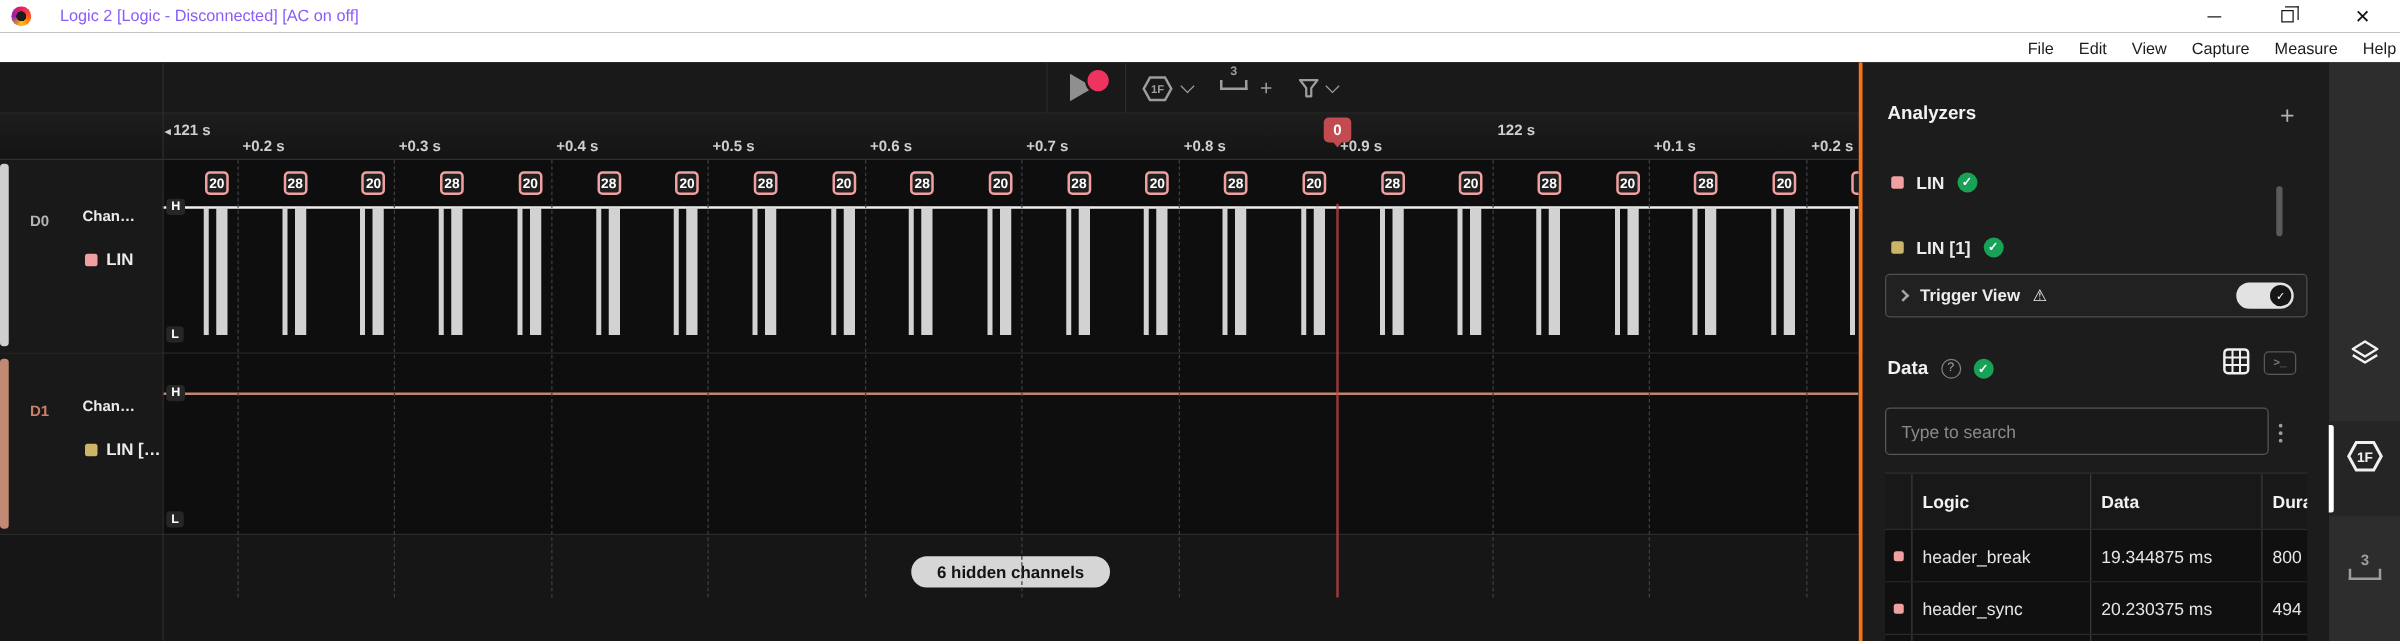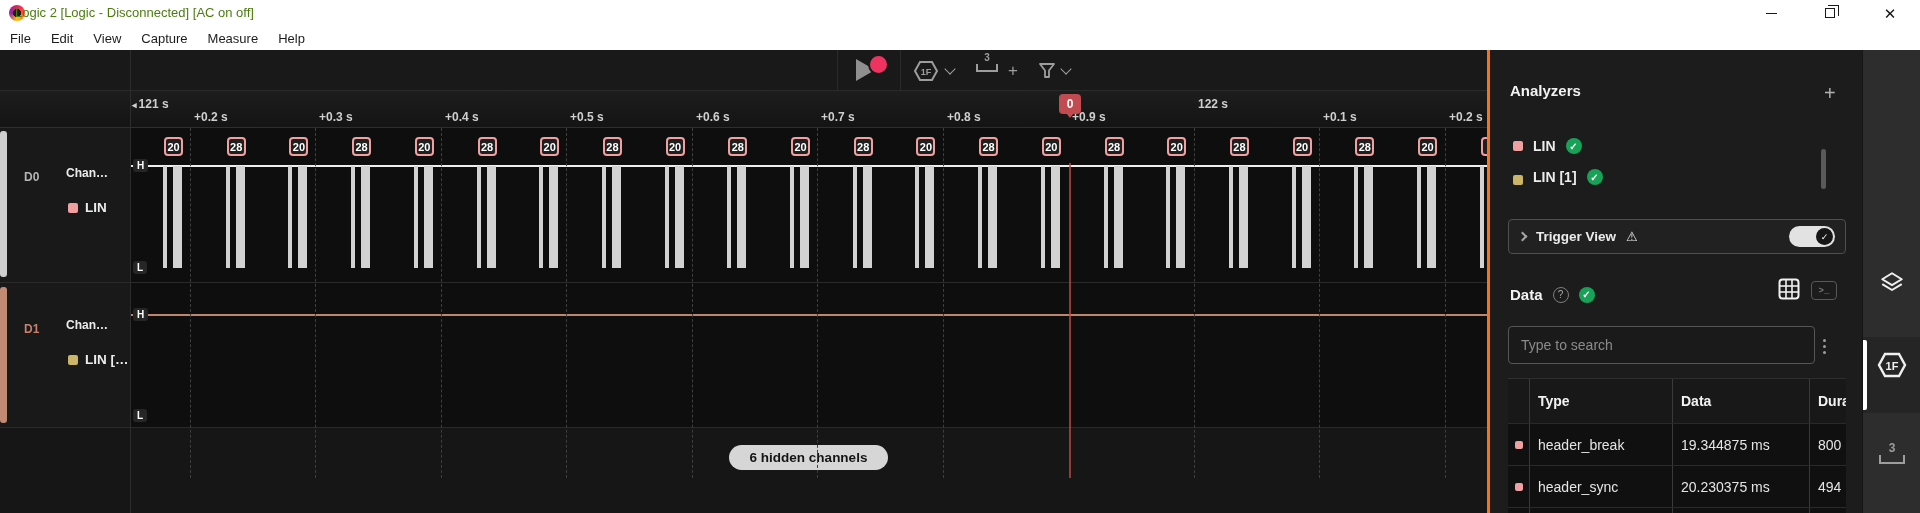--- a/index.html
+++ b/index.html
@@ -11,30 +11,30 @@
   }
   .abs { position:absolute; }
 
   
   .titlebar { left:0; top:0; width:1920px; height:26px; background:#ffffff; }
   .app-logo { left:9px; top:5px; width:16px; height:16px; border-radius:50%;
     background:
       radial-gradient(circle at 50% 50%, #1d1d1d 34%, rgba(0,0,0,0) 36%),
       conic-gradient(#e91e63, #ff5722, #ffc107, #8e24aa, #e91e63);
   }
-  .win-title { left:15px; top:0; height:26px; line-height:26px; font-size:13px; color:#4d7c0f; }
+  .win-title { left:48px; top:0; height:26px; line-height:26px; font-size:13px; color:#8b5cf6; }
   .winbtn { top:0; width:46px; height:26px; display:flex; align-items:center; justify-content:center; color:#1a1a1a; }
   .wb-min { left:1748px; } .wb-max { left:1807px; } .wb-close { left:1867px; }
   .glyph-min { width:11px; height:0; border-top:1.6px solid #1a1a1a; }
   .glyph-max { width:10px; height:10px; border:1.4px solid #1a1a1a; position:relative; background:#fff; }
   .glyph-max::before { content:""; position:absolute; left:1.5px; top:-4px; width:10px; height:10px; border:1.4px solid #1a1a1a; border-bottom:none; border-left:none; }
   .glyph-close { font-size:15px; line-height:15px; color:#111; }
 
   
-  .menubar { left:0; top:26px; width:1920px; height:24px; background:#ffffff; display:flex; align-items:center; padding-left:7px; gap:14px; }
+  .menubar { left:0; top:26px; width:1920px; height:24px; background:#ffffff; display:flex; align-items:center; padding-left:7px; gap:14px;justify-content:flex-end; }
   .menu-item { font-size:13px; color:#1c1c1c; padding:2px 3px; }
 
   
   .workspace { left:0; top:50px; width:1920px; height:463px; background:#111; }
 
   
   .main { left:0; top:0; width:1487px; height:463px; background:#121212; overflow:hidden; }
   .vdivider { left:130px; top:0; width:1px; height:463px; background:#2c2c2c; z-index:5; }
 
   .toolbar { left:0; top:0; width:1487px; height:41px; background:#191919; border-bottom:1px solid #2a2a2a; }
@@ -345,21 +345,21 @@
     <div class="abs sidebar">
       <div class="sb-heading" style="left:20px; top:32px">Analyzers</div>
       <div class="sb-plus">+</div>
 
       <div id="analyzer-items">
           <div class="an-item" style="top: 88px;">
             <div class="sw" style="background: rgb(240, 160, 160);"></div>
             <div class="nm">LIN</div>
             <div class="okcheck">✓</div>
           </div>
-          <div class="an-item" style="top: 119px; align-items: flex-end;">
+          <div class="an-item" style="top: 140px;">
             <div class="sw" style="background: rgb(205, 181, 103);"></div>
             <div class="nm">LIN [1]</div>
             <div class="okcheck">✓</div>
           </div>
         </div>
 
       <div class="tv-box">
         <div class="chev-right"></div>
         <span class="tv-label">Trigger View</span>
         <span class="warn">⚠</span>
@@ -391,21 +391,21 @@
       </div>
       <div class="kebab">
           <i></i>
           <i></i>
           <i></i>
         </div>
 
       <div class="dtable" id="dtable">
           <div class="dt-row dt-head">
             <div class="dt-c c-sw"></div>
-            <div class="dt-c c-type">Type</div>
+            <div class="dt-c c-type">Logic</div>
             <div class="dt-c c-start">Data</div>
             <div class="dt-c c-dur">Duration</div>
           </div>
           <div class="dt-row">
             <div class="dt-c c-sw">
               <div class="row-sw" style="background: rgb(240, 160, 160);"></div>
             </div>
             <div class="dt-c c-type">
               <span class="cell-txt">header_break</span>
             </div>

